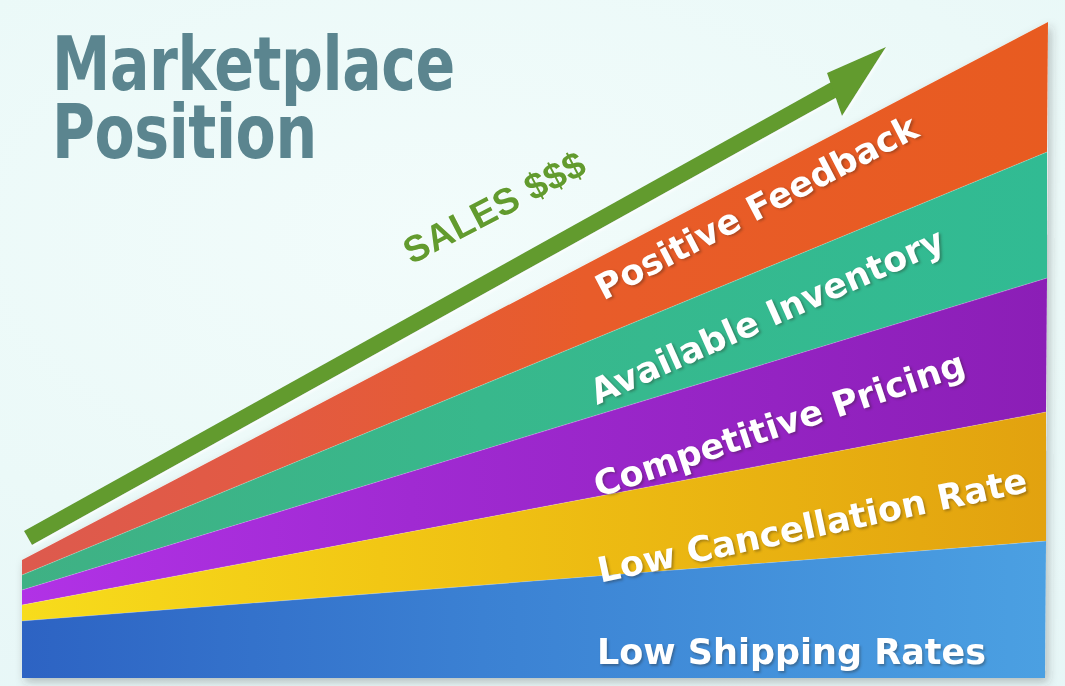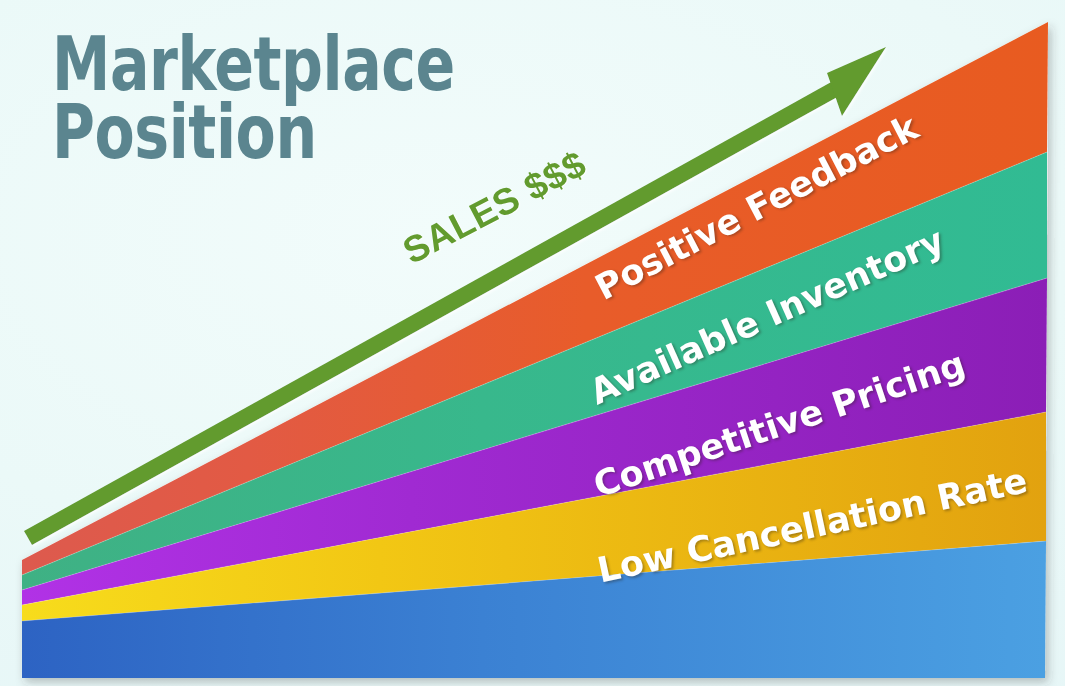--- a/index.html
+++ b/index.html
@@ -177,14 +177,15 @@
   <div id="sales-label">SALES $$$</div>
 
   <div class="band-label" id="label-positive-feedback">Positive Feedback</div>
 
   <div class="band-label" id="label-available-inventory">Available Inventory</div>
 
   <div class="band-label" id="label-competitive-pricing">Competitive Pricing</div>
 
   <div class="band-label" id="label-low-cancellation-rate">Low Cancellation Rate</div>
 
+  <div class="band-label" id="label-low-shipping-rates">Low Shipping Rates</div>
 
 </div>
 
 </body></html>

